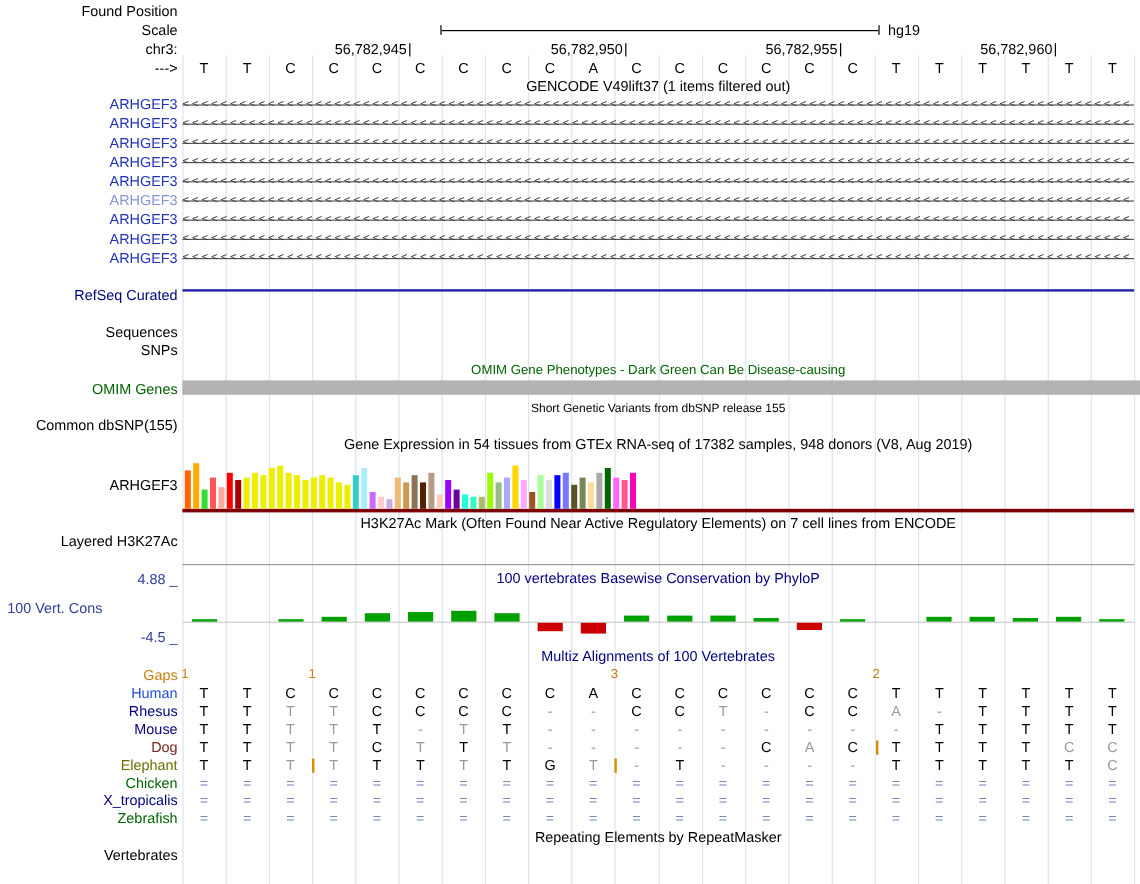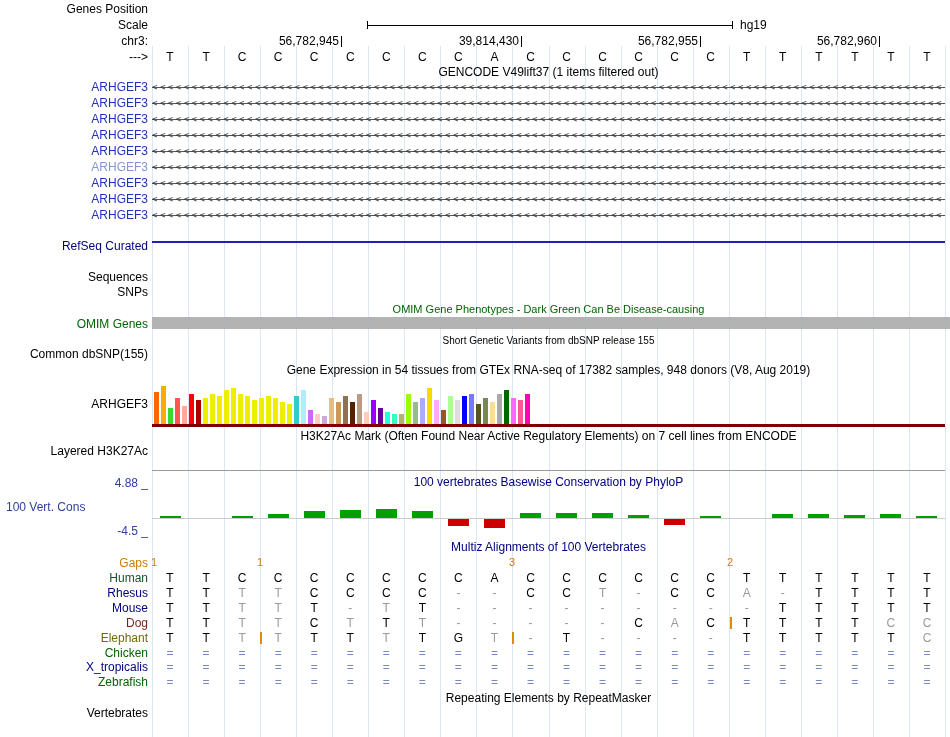--- a/index.html
+++ b/index.html
@@ -43,21 +43,21 @@
       <div style="position: absolute; left: 692.682px; top: 46px; width: 1px; height: 691px; background: rgb(221, 228, 242);"></div>
       <div style="position: absolute; left: 728.727px; top: 46px; width: 1px; height: 691px; background: rgb(221, 228, 242);"></div>
       <div style="position: absolute; left: 764.773px; top: 46px; width: 1px; height: 691px; background: rgb(221, 228, 242);"></div>
       <div style="position: absolute; left: 800.818px; top: 46px; width: 1px; height: 691px; background: rgb(221, 228, 242);"></div>
       <div style="position: absolute; left: 836.864px; top: 46px; width: 1px; height: 691px; background: rgb(221, 228, 242);"></div>
       <div style="position: absolute; left: 872.909px; top: 46px; width: 1px; height: 691px; background: rgb(221, 228, 242);"></div>
       <div style="position: absolute; left: 908.955px; top: 46px; width: 1px; height: 691px; background: rgb(221, 228, 242);"></div>
       <div style="position: absolute; left: 945px; top: 46px; width: 1px; height: 691px; background: rgb(221, 228, 242);"></div>
     </div>
 
-  <div class="lbl" style="top:2px">Genes Position</div>
+  <div class="lbl" style="top:2px">Found Position</div>
 
   <div class="lbl" style="top:18px">Scale</div>
   <div id="scale-bar"></div>
   <div class="abs" style="left:740px;top:18px;font-size:12px">hg19</div>
 
   <div class="lbl" style="top:34px">chr3:</div>
 
   <div class="lbl" style="top:50px">---&gt;</div>
 
   <div class="note" style="top:66px">GENCODE V49lift37 (1 items filtered out)</div>
@@ -89,21 +89,21 @@
   <div class="lbl consblue" style="top:524px">-4.5 _</div>
 
   <div class="note navy" style="top:541px">Multiz Alignments of 100 Vertebrates</div>
   <div class="lbl orange" style="top:556px">Gaps</div>
 
   <div class="note" style="top:692px">Repeating Elements by RepeatMasker</div>
   <div class="lbl" style="top:706px">Vertebrates</div>
 
 <div style="position: absolute; left: 249px; top: 34px; width: 90px; text-align: right; font-size: 12px;">56,782,945</div>
     <div style="position: absolute; left: 341px; top: 36px; width: 1px; height: 11px; background: rgb(0, 0, 0);"></div>
-    <div style="position: absolute; left: 429px; top: 34px; width: 90px; text-align: right; font-size: 12px;">39,814,430</div>
+    <div style="position: absolute; left: 429px; top: 34px; width: 90px; text-align: right; font-size: 12px;">56,782,950</div>
     <div style="position: absolute; left: 521px; top: 36px; width: 1px; height: 11px; background: rgb(0, 0, 0);"></div>
     <div style="position: absolute; left: 608px; top: 34px; width: 90px; text-align: right; font-size: 12px;">56,782,955</div>
     <div style="position: absolute; left: 700px; top: 36px; width: 1px; height: 11px; background: rgb(0, 0, 0);"></div>
     <div style="position: absolute; left: 787px; top: 34px; width: 90px; text-align: right; font-size: 12px;">56,782,960</div>
     <div style="position: absolute; left: 879px; top: 36px; width: 1px; height: 11px; background: rgb(0, 0, 0);"></div>
     <div style="position: absolute; left: 152px; top: 50px; width: 36.0455px; text-align: center; font-size: 12px;">T</div>
     <div style="position: absolute; left: 188.045px; top: 50px; width: 36.0455px; text-align: center; font-size: 12px;">T</div>
     <div style="position: absolute; left: 224.091px; top: 50px; width: 36.0455px; text-align: center; font-size: 12px;">C</div>
     <div style="position: absolute; left: 260.136px; top: 50px; width: 36.0455px; text-align: center; font-size: 12px;">C</div>
     <div style="position: absolute; left: 296.182px; top: 50px; width: 36.0455px; text-align: center; font-size: 12px;">C</div>
@@ -214,21 +214,21 @@
     <div style="position: absolute; left: 700.205px; top: 516.2px; width: 21px; height: 1.8px; background: rgb(0, 160, 0);"></div>
     <div style="position: absolute; left: 772.295px; top: 514.4px; width: 21px; height: 3.6px; background: rgb(0, 160, 0);"></div>
     <div style="position: absolute; left: 808.341px; top: 514.4px; width: 21px; height: 3.6px; background: rgb(0, 160, 0);"></div>
     <div style="position: absolute; left: 844.386px; top: 515px; width: 21px; height: 3px; background: rgb(0, 160, 0);"></div>
     <div style="position: absolute; left: 880.432px; top: 514.4px; width: 21px; height: 3.6px; background: rgb(0, 160, 0);"></div>
     <div style="position: absolute; left: 916.477px; top: 515.6px; width: 21px; height: 2.4px; background: rgb(0, 160, 0);"></div>
     <div style="position: absolute; left: 151px; top: 556px; font-size: 11px; color: rgb(200, 127, 10);">1</div>
     <div style="position: absolute; left: 257px; top: 556px; font-size: 11px; color: rgb(200, 127, 10);">1</div>
     <div style="position: absolute; left: 509px; top: 556px; font-size: 11px; color: rgb(200, 127, 10);">3</div>
     <div style="position: absolute; left: 727px; top: 556px; font-size: 11px; color: rgb(200, 127, 10);">2</div>
-    <div style="position: absolute; left: 0px; top: 571px; width: 148px; text-align: right; font-size: 12px; color: #14532d;">Human</div>
+    <div style="position: absolute; left: 0px; top: 571px; width: 148px; text-align: right; font-size: 12px; color: #1d4ed8;">Human</div>
     <div style="position: absolute; left: 152px; top: 571px; width: 36.0455px; text-align: center; font-size: 12px; line-height: 14px; color: rgb(0, 0, 0);">T</div>
     <div style="position: absolute; left: 188.045px; top: 571px; width: 36.0455px; text-align: center; font-size: 12px; line-height: 14px; color: rgb(0, 0, 0);">T</div>
     <div style="position: absolute; left: 224.091px; top: 571px; width: 36.0455px; text-align: center; font-size: 12px; line-height: 14px; color: rgb(0, 0, 0);">C</div>
     <div style="position: absolute; left: 260.136px; top: 571px; width: 36.0455px; text-align: center; font-size: 12px; line-height: 14px; color: rgb(0, 0, 0);">C</div>
     <div style="position: absolute; left: 296.182px; top: 571px; width: 36.0455px; text-align: center; font-size: 12px; line-height: 14px; color: rgb(0, 0, 0);">C</div>
     <div style="position: absolute; left: 332.227px; top: 571px; width: 36.0455px; text-align: center; font-size: 12px; line-height: 14px; color: rgb(0, 0, 0);">C</div>
     <div style="position: absolute; left: 368.273px; top: 571px; width: 36.0455px; text-align: center; font-size: 12px; line-height: 14px; color: rgb(0, 0, 0);">C</div>
     <div style="position: absolute; left: 404.318px; top: 571px; width: 36.0455px; text-align: center; font-size: 12px; line-height: 14px; color: rgb(0, 0, 0);">C</div>
     <div style="position: absolute; left: 440.364px; top: 571px; width: 36.0455px; text-align: center; font-size: 12px; line-height: 14px; color: rgb(0, 0, 0);">C</div>
     <div style="position: absolute; left: 476.409px; top: 571px; width: 36.0455px; text-align: center; font-size: 12px; line-height: 14px; color: rgb(0, 0, 0);">A</div>

